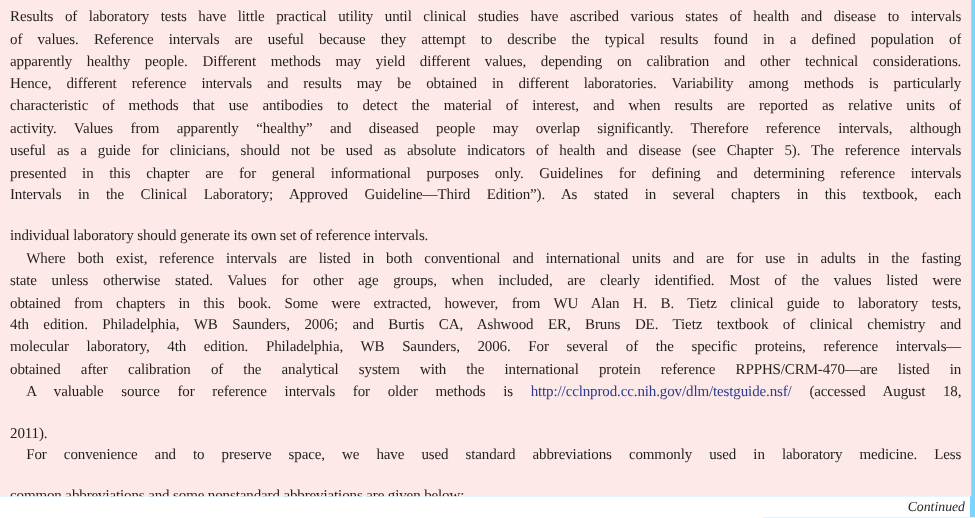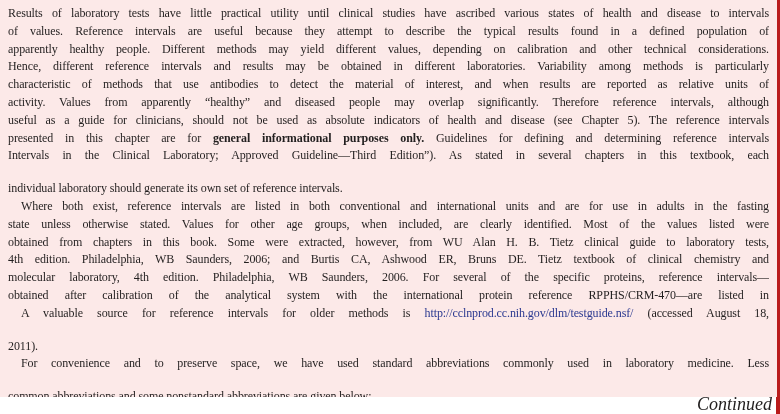--- a/index.html
+++ b/index.html
@@ -5,21 +5,21 @@
   html, body {
     margin: 0;
     padding: 0;
     background: #ffffff;
     font-family: "Liberation Serif", "DejaVu Serif", serif;
   }
   .page {
     position: relative;
     width: 780px;
     height: 414px;
-    background: #b91c1c;
+    background: #7dd3fc;
     overflow: hidden;
   }
   .panel {
     position: absolute;
     left: 0;
     top: 0;
     width: 777px;
     height: 397px;
     box-sizing: border-box;
     background: #fce9e8;
@@ -36,38 +36,38 @@
     white-space: nowrap;
     overflow: hidden;
   }
   .line.last {
     text-align-last: left;
     margin-top: 15px;
   }
   .line.indent {
     text-indent: 13px;
   }
-  .seg-bold { font-weight: bold; }
+  .seg-bold { font-weight: normal; }
   .seg-italic { }
   .seg-link { color: #2b3990; cursor: pointer; text-decoration: none; }
   .footer-row {
     position: absolute;
     left: 0;
     top: 397px;
     width: 776px;
     height: 17px;
     line-height: 15px;
     text-align: right;
     padding-right: 4px;
     box-sizing: border-box;
     background: #ffffff;
   }
   .continued {
     font-style: italic;
-    font-size: 18px;
+    font-size: 11px;
     color: #221f1f;
   }
 </style>
 </head>
 <body>
 
 <div class="page">
   <div class="panel">
       <div class="line"><span>Results of laboratory tests have little practical utility until clinical studies have ascribed various states of health and disease to intervals</span></div>
       <div class="line"><span>of values. Reference intervals are useful because they attempt to describe the typical results found in a defined population of</span></div>

